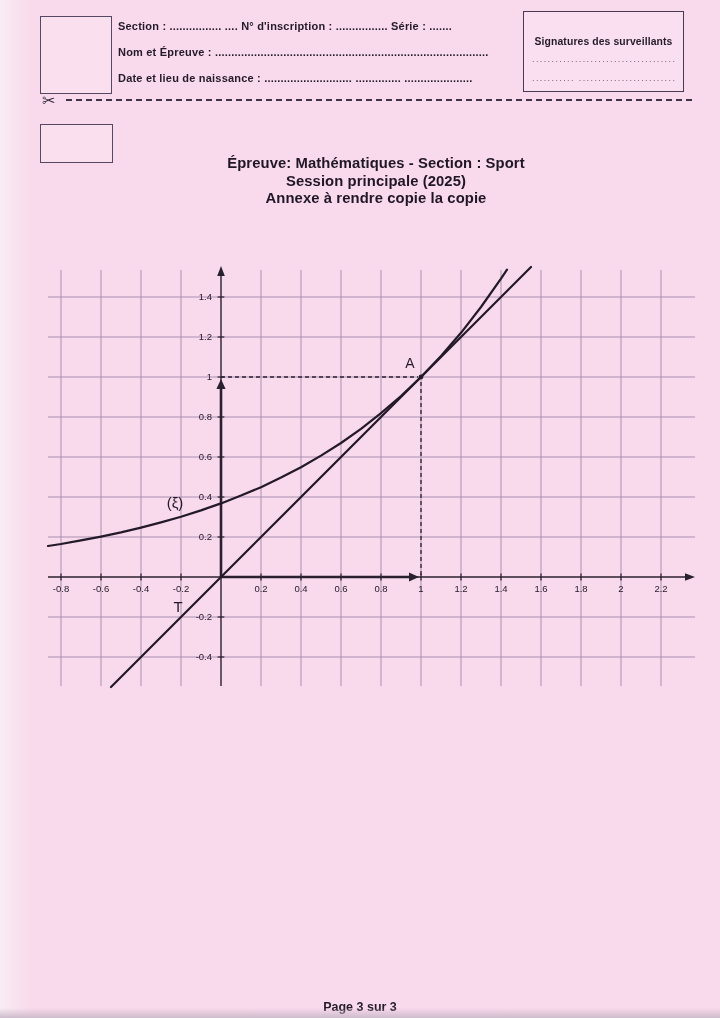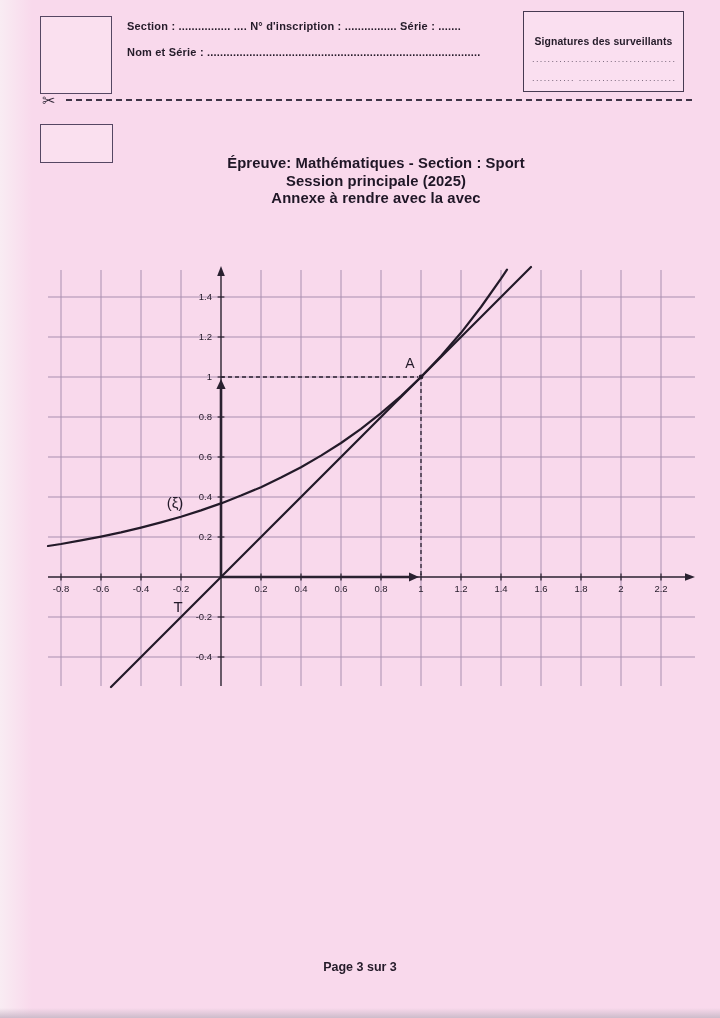--- a/index.html
+++ b/index.html
@@ -9,68 +9,69 @@
     font-family:"Liberation Sans",sans-serif;
     color:#241b29;
   }
   .scan-left{position:absolute;left:0;top:0;width:38px;height:100%;
     background:linear-gradient(90deg,#f9ecf3 0%,rgba(249,217,236,0) 85%);}
   .scan-bottom{position:absolute;left:0;bottom:0;width:100%;height:10px;
     background:linear-gradient(180deg,rgba(249,217,236,0) 0%,#cdbccb 100%);}
   .box{position:absolute;border:1.4px solid #564763;background:rgba(252,238,247,0.35);}
   .hdr-fields{position:absolute;left:118px;top:13px;width:404px;overflow:hidden;}
   .hdr-line{font-size:11px;font-weight:bold;white-space:nowrap;letter-spacing:0.2px;
-    height:26px;line-height:26px;color:#241b29;margin-left:9px;}
+    height:26px;line-height:26px;color:#241b29;}
   .sig-box{position:absolute;left:523px;top:11px;width:159px;height:79px;
     border:1.6px solid #473a52;background:rgba(252,238,247,0.3);}
   .sig-title{font-size:10.4px;font-weight:bold;text-align:center;margin-top:24px;
     letter-spacing:0.1px;color:#241b29;}
   .sig-dots{font-size:9px;color:#6b5c70;margin:6px 8px 0 8px;letter-spacing:1.4px;
     line-height:13px;white-space:nowrap;overflow:hidden;}
   .cut-row{position:absolute;left:42px;top:90px;width:652px;height:20px;}
   .cut-scissors{position:absolute;left:0;top:1px;font-size:16px;color:#332a3a;}
   .cut-dashes{position:absolute;left:24px;top:9px;width:626px;border-top:2.4px dashed #3f3447;}
   .title-block{position:absolute;left:0;top:155px;width:720px;text-align:center;}
   .title-line{font-size:14.8px;font-weight:bold;line-height:17.6px;color:#1f1626;
     letter-spacing:0.1px;padding-left:32px;}
-  .footer{position:absolute;left:0;top:960px;width:720px;text-align:center;
+  .footer{position:absolute;left:0;top:1000px;width:720px;text-align:center;
     font-size:12.5px;font-weight:bold;color:#241b29;}
   .graph-wrap{position:absolute;left:40px;top:254px;width:664px;height:440px;}
   svg text{font-family:"Liberation Sans",sans-serif;}
 </style>
 </head>
 <body>
 
 <div class="page">
   <div class="scan-left"></div>
 
   <div class="box" style="left:40px;top:16px;width:70px;height:76px;"></div>
 
   <div class="hdr-fields">
     <div class="hdr-line">Section : ................ .... N° d'inscription : ................ Série : .......</div>
-    <div class="hdr-line">Nom et Série : ....................................................................................</div>
+    <div class="hdr-line">Nom et Épreuve : ....................................................................................</div>
+    <div class="hdr-line">Date et lieu de naissance : ........................... .............. .....................</div>
   </div>
 
   <div class="sig-box">
     <div class="sig-title">Signatures des surveillants</div>
     <div class="sig-dots">.......................................</div>
     <div class="sig-dots">........... ...........................</div>
   </div>
 
   <div class="cut-row">
     <span class="cut-scissors">✂</span>
     <div class="cut-dashes"></div>
   </div>
 
   <div class="box" style="left:40px;top:124px;width:71px;height:37px;"></div>
 
   <div class="title-block">
     <div class="title-line">Épreuve: Mathématiques - Section : Sport</div>
     <div class="title-line">Session principale (2025)</div>
-    <div class="title-line">Annexe  à rendre avec la avec</div>
+    <div class="title-line">Annexe  à rendre copie la copie</div>
   </div>
 
   <div class="graph-wrap">
     <svg id="graph-svg" width="664" height="440" viewBox="0 0 664 440">
         <line x1="21" y1="16" x2="21" y2="432" stroke="#a98fb0" stroke-width="1"></line>
         <line x1="61" y1="16" x2="61" y2="432" stroke="#a98fb0" stroke-width="1"></line>
         <line x1="101" y1="16" x2="101" y2="432" stroke="#a98fb0" stroke-width="1"></line>
         <line x1="141" y1="16" x2="141" y2="432" stroke="#a98fb0" stroke-width="1"></line>
         <line x1="221" y1="16" x2="221" y2="432" stroke="#a98fb0" stroke-width="1"></line>
         <line x1="261" y1="16" x2="261" y2="432" stroke="#a98fb0" stroke-width="1"></line>

